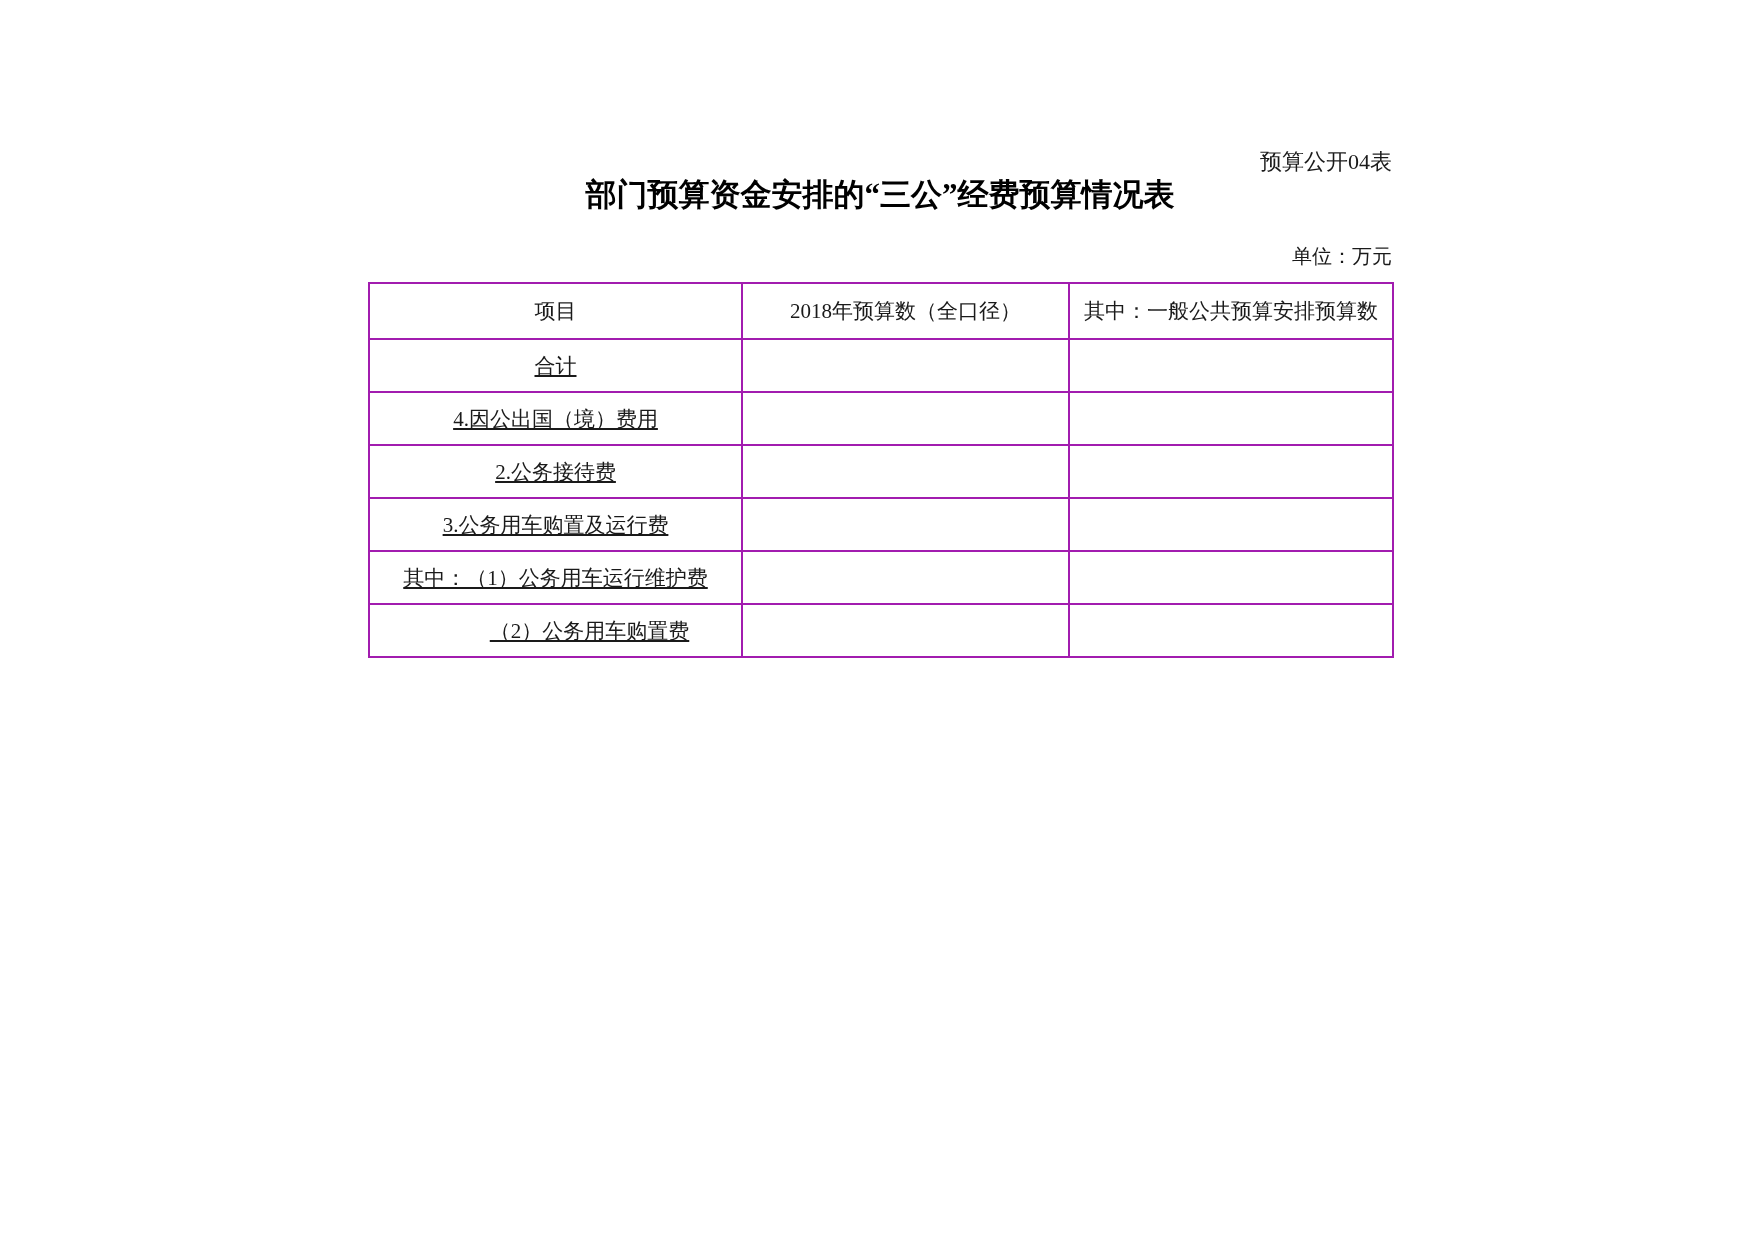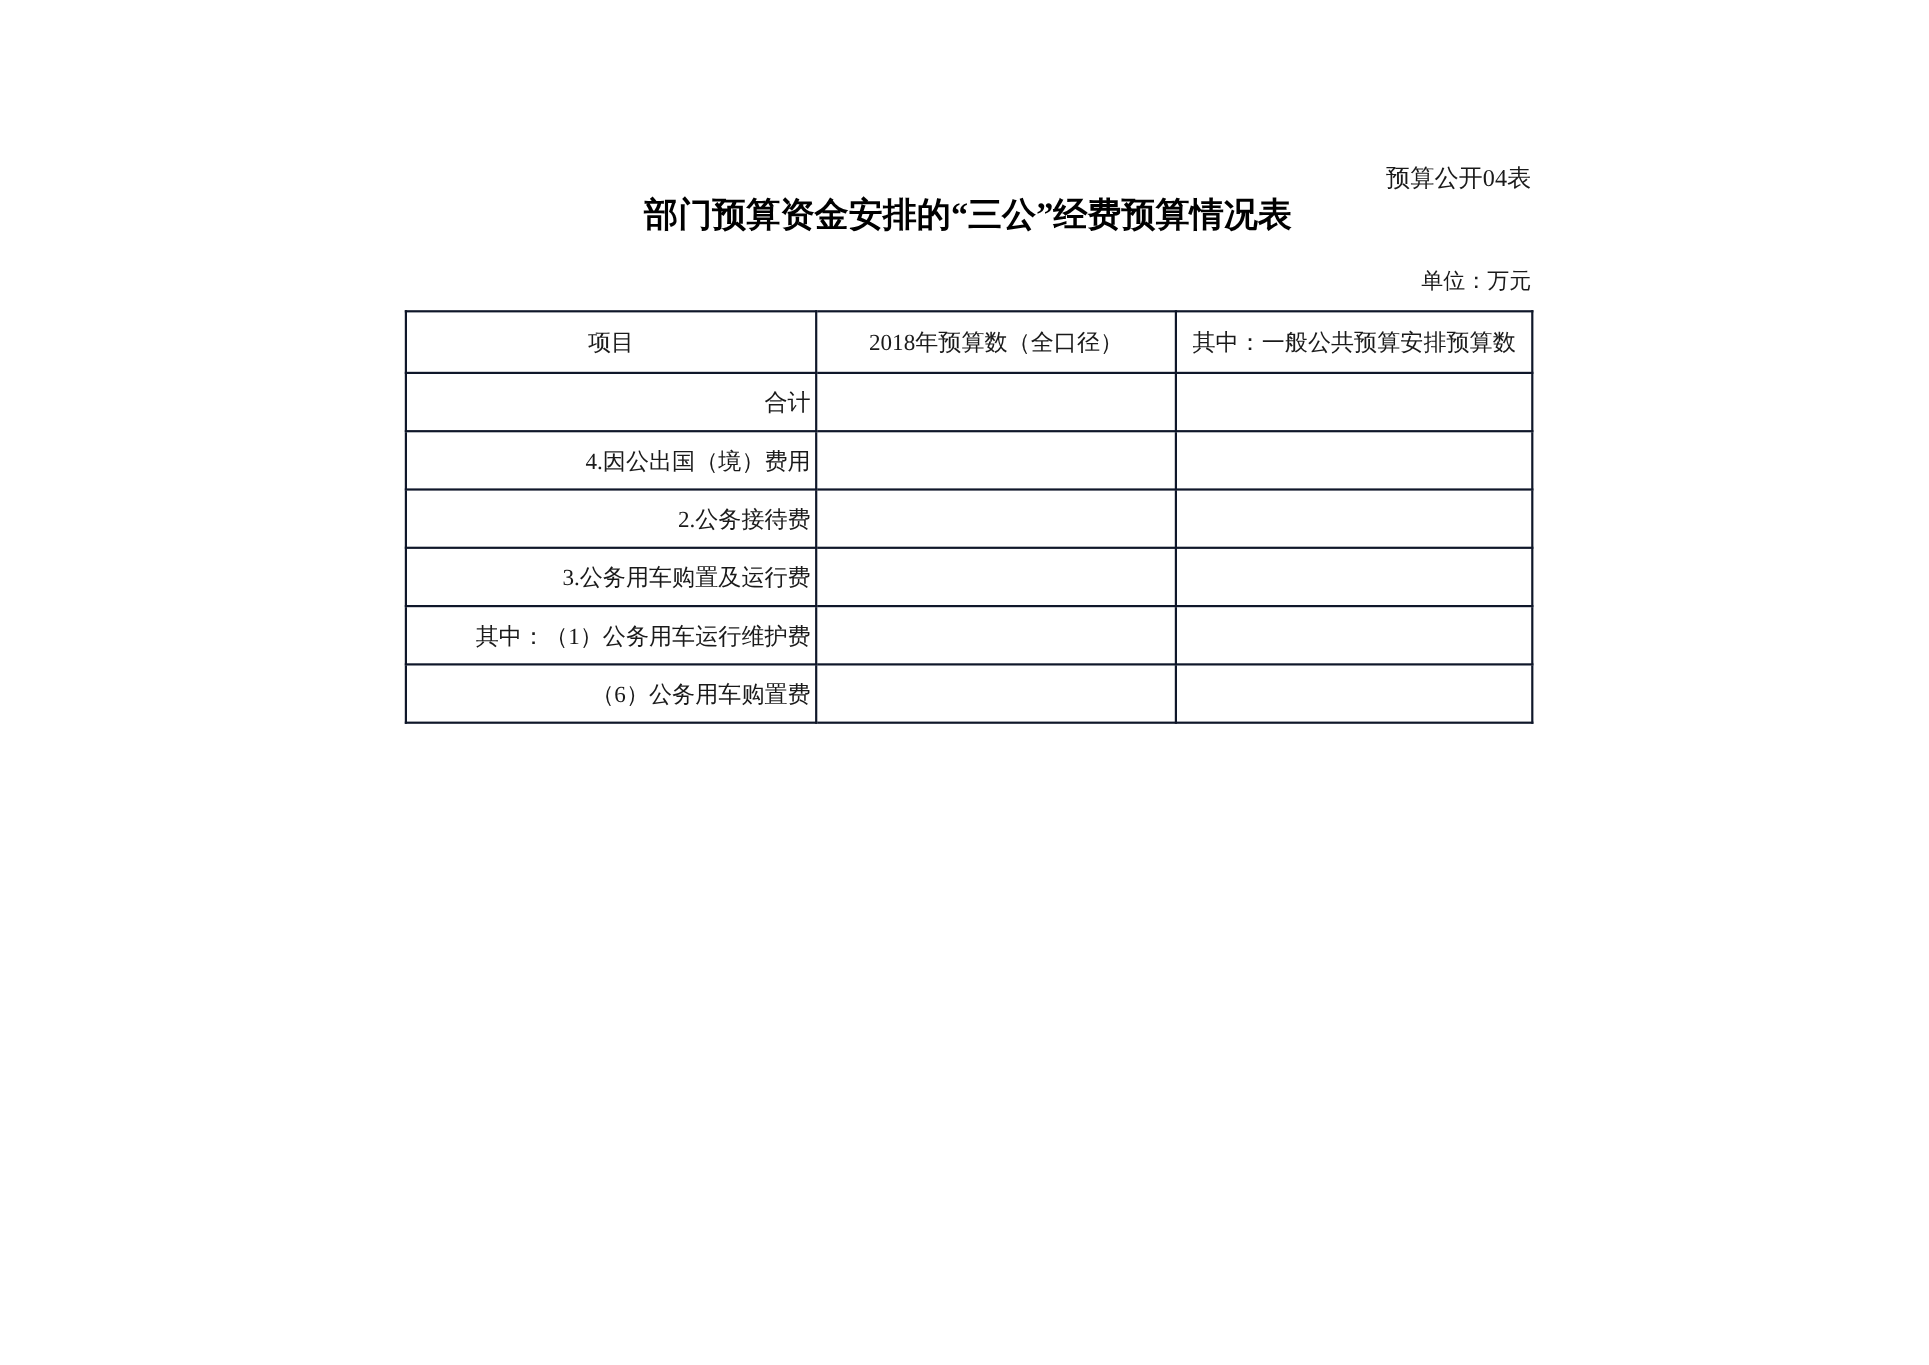--- a/index.html
+++ b/index.html
@@ -56,40 +56,41 @@
     width: 1024px;
     border-collapse: collapse;
     table-layout: fixed;
     background: #ffffff;
   }
   table.budget col.c1 { width: 373px; }
   table.budget col.c2 { width: 327px; }
   table.budget col.c3 { width: 324px; }
   table.budget th,
   table.budget td {
-    border: 2px solid #0f172a;
+    border: 2px solid #a21caf;
     font-size: 21px;
     font-weight: normal;
     color: #1a1a1a;
     padding: 0 4px;
     vertical-align: middle;
     overflow: hidden;
     white-space: nowrap;
   }
   table.budget th {
     height: 56px;
     text-align: center;
     padding: 0 2px;
   }
   table.budget td {
     height: 53px;
   }
   td.item-cell {
-    text-align: right;
+    text-align: center;
     padding-left: 5px;
+    text-decoration: underline;
   }
   td.item-cell.indent {
     padding-left: 72px;
   }
   td.value-cell {
     text-align: right;
   }
 </style>
 </head>
 <body>
@@ -135,20 +136,20 @@
         <td class="item-cell">3.公务用车购置及运行费</td>
         <td class="value-cell"></td>
         <td class="value-cell"></td>
       </tr>
       <tr>
         <td class="item-cell">其中：（1）公务用车运行维护费</td>
         <td class="value-cell"></td>
         <td class="value-cell"></td>
       </tr>
       <tr>
-        <td class="item-cell indent">（6）公务用车购置费</td>
+        <td class="item-cell indent">（2）公务用车购置费</td>
         <td class="value-cell"></td>
         <td class="value-cell"></td>
       </tr>
     </tbody>
   </table>
 
 </div>
 
 </body></html>

